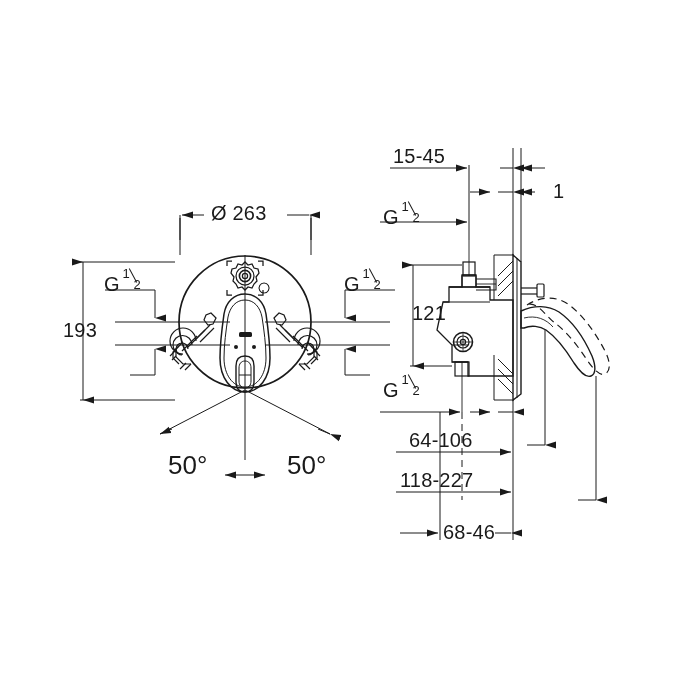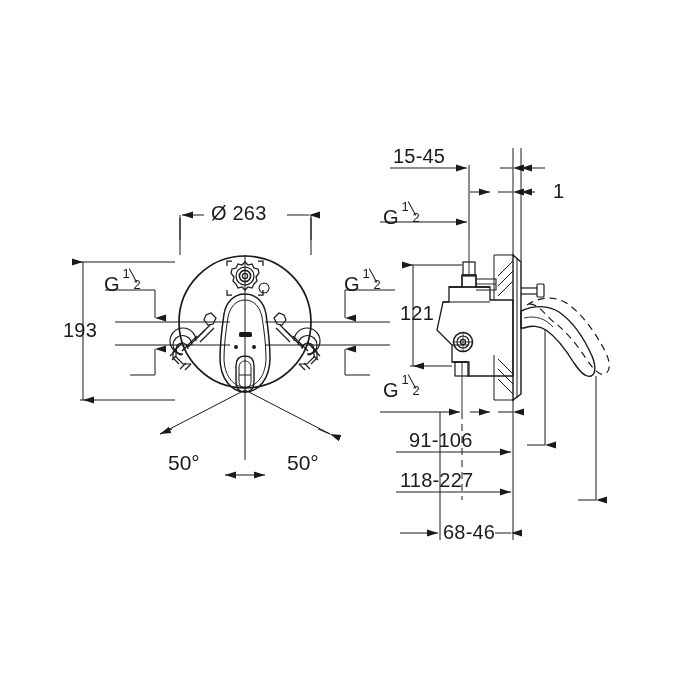--- a/index.html
+++ b/index.html
@@ -57,21 +57,21 @@
     border-top: 1.6px solid #1a1a1a;
     transform: rotate(62deg);
     transform-origin: center;
   }
   .frac .den {
     position: absolute;
     left: 11px;
     top: 6px;
     font-size: 13px;
   }
-  .deg-lbl { font-size: 21px; }
+  .deg-lbl { font-size: 26px; }
 </style>
 </head>
 <body>
 
 <div id="page">
 
   <svg id="drawing" viewBox="0 0 700 700">
     <defs>
       <marker id="arr-r" markerWidth="12" markerHeight="8" refX="11" refY="4" orient="auto" markerUnits="userSpaceOnUse">
         <path d="M0,0.6 L11,4 L0,7.4 Z" fill="#1a1a1a"></path>
@@ -340,25 +340,25 @@
   <div class="lbl deg-lbl" style="left:287px; top:452px;">50°</div>
 
   <div class="lbl dim-lbl" style="left:393px; top:146px;">15-45</div>
 
   <div class="lbl dim-lbl" style="left:553px; top:181px;">1</div>
 
   <div class="lbl thread-lbl" style="left:383px; top:205px;">
     <span class="g">G</span><span class="frac"><span class="num">1</span><span class="bar"></span><span class="den">2</span></span>
   </div>
 
-  <div class="lbl dim-lbl" style="left:400px; top:303px;">121</div>
+  <div class="lbl dim-lbl" style="left:412px; top:303px;">121</div>
 
   <div class="lbl thread-lbl" style="left:383px; top:378px;">
     <span class="g">G</span><span class="frac"><span class="num">1</span><span class="bar"></span><span class="den">2</span></span>
   </div>
 
-  <div class="lbl dim-lbl" style="left:409px; top:430px;">91-106</div>
+  <div class="lbl dim-lbl" style="left:409px; top:430px;">64-106</div>
 
   <div class="lbl dim-lbl" style="left:400px; top:470px;">118-227</div>
 
   <div class="lbl dim-lbl" style="left:443px; top:522px;">68-46</div>
 
 </div>
 
 </body></html>

